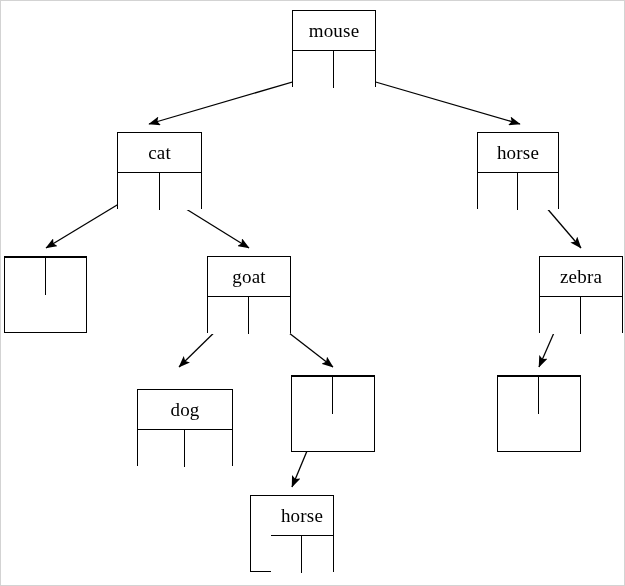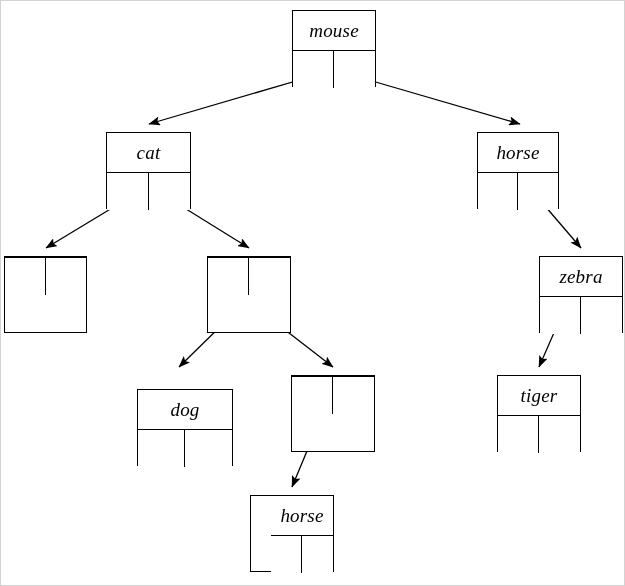--- a/index.html
+++ b/index.html
@@ -25,21 +25,20 @@
     top: 0;
     width: 625px;
     height: 586px;
     pointer-events: none;
   }
   .node {
     position: absolute;
     box-sizing: border-box;
     border: 1.6px solid #000000;
     background: #ffffff;
-    font-style: italic;
   }
   .node-label {
     box-sizing: border-box;
     width: 100%;
     display: flex;
     align-items: center;
     justify-content: center;
     font-family: "Liberation Serif", serif;
     font-size: 19px;
     color: #000000;
@@ -86,41 +85,42 @@
   </svg>
 
   <div id="nodes-group">
       <div class="node" style="left: 291px; top: 9px; width: 84px; height: 77px;">
         <div class="node-label" style="height: 39px;">mouse</div>
         <div class="node-pointers" style="height: 38px;">
           <div class="ptr-cell left"></div>
           <div class="ptr-cell right"></div>
         </div>
       </div>
-      <div class="node" style="left: 105px; top: 131px; width: 85px; height: 77px;">
+      <div class="node" style="left: 116px; top: 131px; width: 85px; height: 77px;">
         <div class="node-label" style="height: 39px;">cat</div>
         <div class="node-pointers" style="height: 38px;">
           <div class="ptr-cell left"></div>
           <div class="ptr-cell right"></div>
         </div>
       </div>
       <div class="node" style="left: 476px; top: 131px; width: 82px; height: 77px;">
         <div class="node-label" style="height: 39px;">horse</div>
         <div class="node-pointers" style="height: 38px;">
           <div class="ptr-cell left"></div>
           <div class="ptr-cell right"></div>
         </div>
       </div>
       <div class="node" style="left: 3px; top: 255px; width: 83px; height: 77px;">
         <div class="node-pointers" style="height: 38px;">
           <div class="ptr-cell left"></div>
           <div class="ptr-cell right"></div>
         </div>
       </div>
       <div class="node" style="left: 206px; top: 255px; width: 84px; height: 77px;">
+        <div class="node-label" style="height: 39px;">goat</div>
         <div class="node-pointers" style="height: 38px;">
           <div class="ptr-cell left"></div>
           <div class="ptr-cell right"></div>
         </div>
       </div>
       <div class="node" style="left: 538px; top: 255px; width: 84px; height: 77px;">
         <div class="node-label" style="height: 39px;">zebra</div>
         <div class="node-pointers" style="height: 38px;">
           <div class="ptr-cell left"></div>
           <div class="ptr-cell right"></div>
@@ -133,21 +133,20 @@
           <div class="ptr-cell right"></div>
         </div>
       </div>
       <div class="node" style="left: 290px; top: 374px; width: 84px; height: 77px;">
         <div class="node-pointers" style="height: 38px;">
           <div class="ptr-cell left"></div>
           <div class="ptr-cell right"></div>
         </div>
       </div>
       <div class="node" style="left: 496px; top: 374px; width: 84px; height: 77px;">
-        <div class="node-label" style="height: 39px;">tiger</div>
         <div class="node-pointers" style="height: 38px;">
           <div class="ptr-cell left"></div>
           <div class="ptr-cell right"></div>
         </div>
       </div>
       <div class="node" style="left: 249px; top: 494px; width: 84px; height: 77px; padding-left: 20px;">
         <div class="node-label" style="height: 39px;">horse</div>
         <div class="node-pointers" style="height: 38px;">
           <div class="ptr-cell left"></div>
           <div class="ptr-cell right"></div>

